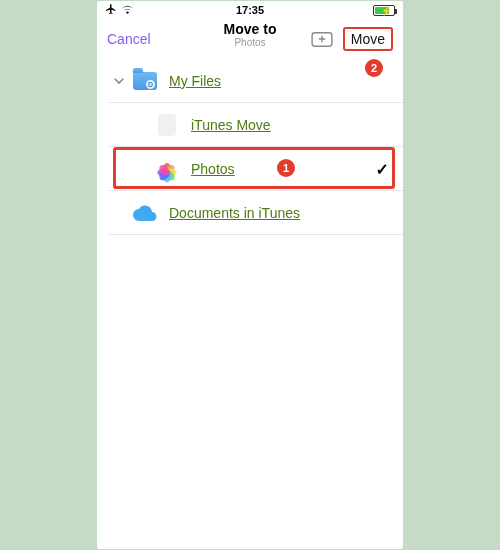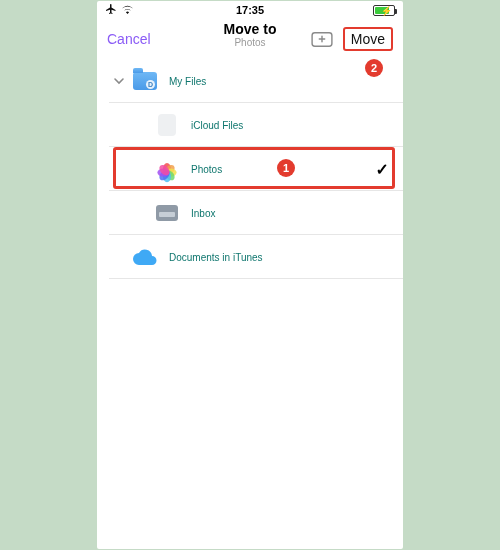--- a/index.html
+++ b/index.html
@@ -77,21 +77,21 @@
   .disclosure {
     width: 20px; display: flex; justify-content: center;
   }
   .spacer-disc { width: 20px; }
   .indent1 { padding-left: 34px; }
   .icon-slot {
     width: 28px; height: 28px;
     display: flex; align-items: center; justify-content: center;
     margin: 0 10px 0 2px;
   }
-  .row-label { font-size: 10px; color: #0f766e; }
+  .row-label { font-size: 14px; color: #4d7c0f; text-decoration: underline; }
   .check {
     margin-left: auto;
     font-size: 16px; font-weight: 700;
   }
   .hl-row {
     position: absolute;
     border: 3px solid #e33b2e;
     border-radius: 3px;
     z-index: 5;
     pointer-events: none;
@@ -209,21 +209,21 @@
       </span>
       <span class="row-label">My Files</span>
       <div class="sep"></div>
     </div>
 
     <div class="row indent1">
       <span class="spacer-disc"></span>
       <span class="icon-slot">
           <span class="itunes-icon"></span>
         </span>
-      <span class="row-label">iCloud Files</span>
+      <span class="row-label">iTunes Move</span>
       <div class="sep"></div>
     </div>
 
     <div class="row indent1" style="position:relative;">
       <span class="spacer-disc"></span>
       <span class="icon-slot">
         <span class="photos-icon">
           <span class="petal" style="background:#f24d4d; transform:rotate(0deg);"></span>
           <span class="petal" style="background:#f2a14d; transform:rotate(45deg);"></span>
           <span class="petal" style="background:#f2e14d; transform:rotate(90deg);"></span>
@@ -232,28 +232,20 @@
           <span class="petal" style="background:#4d6ff2; transform:rotate(225deg);"></span>
           <span class="petal" style="background:#a14df2; transform:rotate(270deg);"></span>
           <span class="petal" style="background:#f24da1; transform:rotate(315deg);"></span>
         </span>
       </span>
       <span class="row-label">Photos</span>
       <span class="check">✓</span>
       <div class="sep"></div>
     </div>
 
-    <div class="row indent1">
-      <span class="spacer-disc"></span>
-      <span class="icon-slot">
-          <span class="inbox-icon"></span>
-        </span>
-      <span class="row-label">Inbox</span>
-      <div class="sep"></div>
-    </div>
 
 
     <div class="row">
       <span class="spacer-disc"></span>
       <span class="icon-slot">
         <svg width="24" height="16" viewBox="0 0 24 16">
             <path fill="#3fa9f5" d="M19 16H6a6 6 0 0 1 0-12 7 7 0 0 1 13 3 4.5 4.5 0 0 1 0 9z"></path>
           </svg>
       </span>
       <span class="row-label">Documents in iTunes</span>

